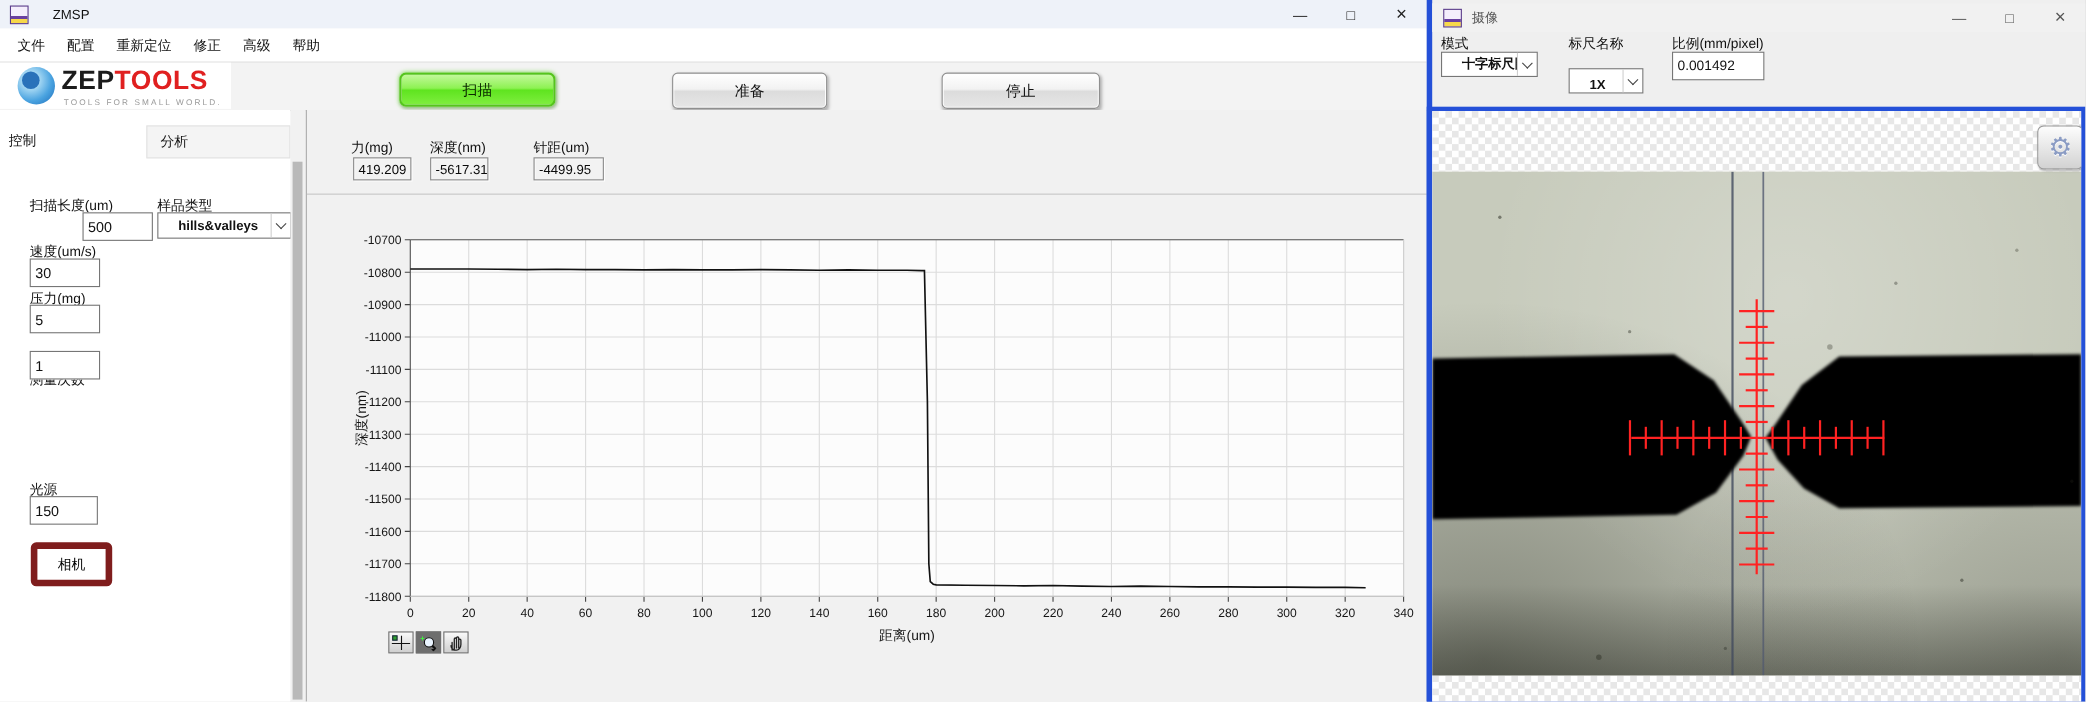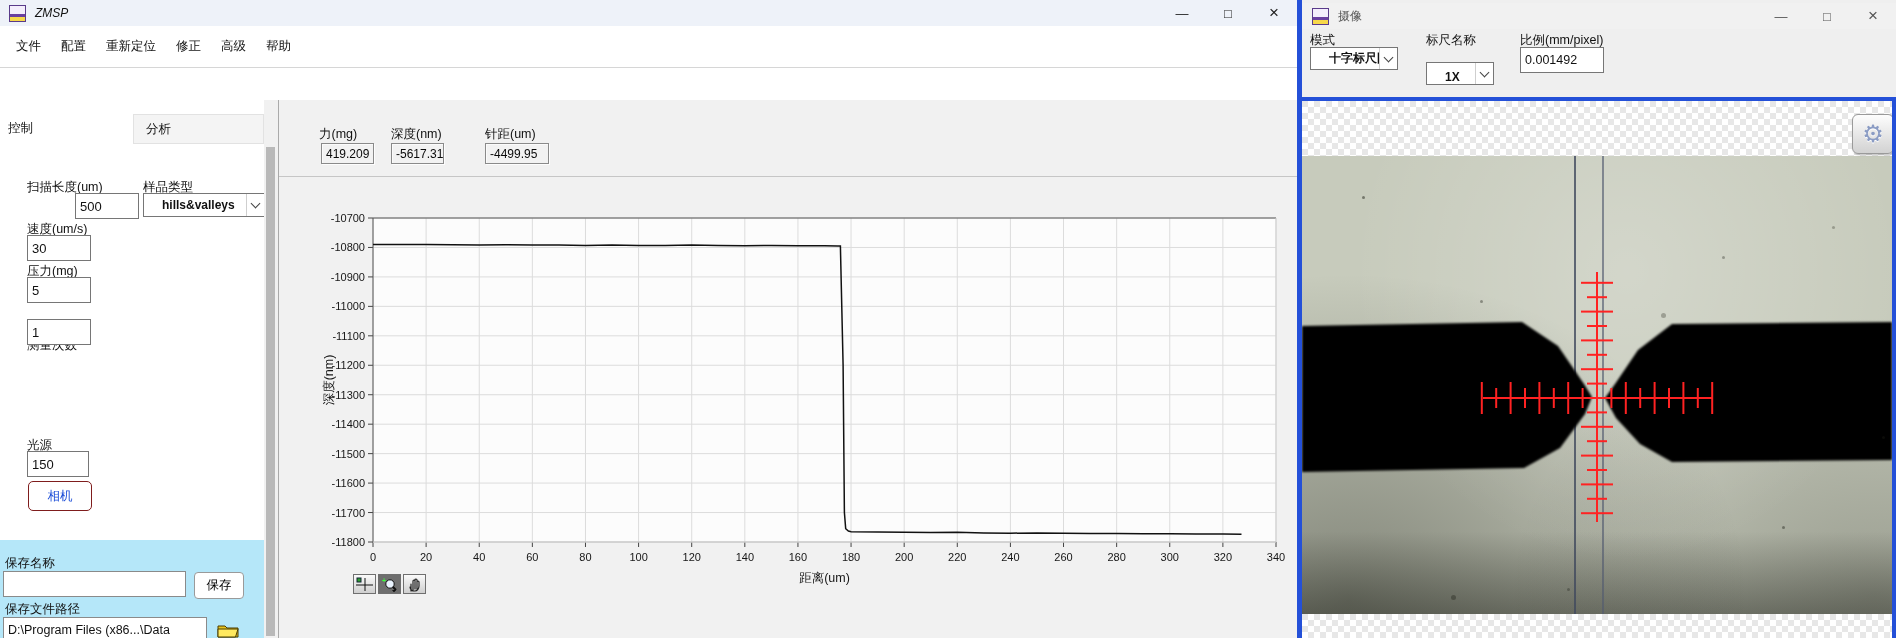--- a/index.html
+++ b/index.html
@@ -39,38 +39,55 @@
 </head>
 <body>
 
 <div id="screen">
 
   <div class="abs" style="left:0;top:0;width:1297px;height:638px;background:#fff;">
 
     <div class="abs" style="left:0;top:0;width:1297px;height:26px;background:#eef2f9;display:flex;align-items:center;">
       <div style="width:15px;height:15px;margin-left:9px;border:1px solid #5a3b8a;
                   background:linear-gradient(#f4eefc 55%,#6a3fa0 55%,#6a3fa0 75%,#f7d84a 75%);"></div>
-      <span class="lbl" style="margin-left:9px;font-size:12px;font-style:italic;">ZMSP</span>
+      <span class="lbl" style="margin-left:22px;font-size:12px;">ZMSP</span>
       <div style="margin-left:auto;display:flex;">
         <div class="winbtn">—</div>
         <div class="winbtn">□</div>
         <div class="winbtn" style="font-size:17px;">×</div>
       </div>
     </div>
 
-    <div class="abs" style="left:0;top:26px;width:1297px;height:42px;background:#fff;border-bottom:1px solid #d6d6d6;
+    <div class="abs" style="left:0;top:26px;width:1297px;height:31px;background:#fff;border-bottom:1px solid #d6d6d6;
                 display:flex;align-items:center;padding-left:6px;box-sizing:border-box;">
       <span class="lbl" style="padding:0 10px;">文件</span>
       <span class="lbl" style="padding:0 10px;">配置</span>
       <span class="lbl" style="padding:0 10px;">重新定位</span>
       <span class="lbl" style="padding:0 10px;">修正</span>
       <span class="lbl" style="padding:0 10px;">高级</span>
       <span class="lbl" style="padding:0 10px;">帮助</span>
     </div>
 
+    <div class="abs" style="left:0;top:57px;width:1297px;height:43px;background:#f3f3f3;border-bottom:1px solid #c9c9c9;">
+      <div class="abs" style="left:0;top:0;width:210px;height:42px;background:#fff;">
+        <div class="abs" style="left:16px;top:4px;width:34px;height:34px;border-radius:50%;
+                    background:radial-gradient(circle at 35% 35%, #9fd4f2 0 28%, #4aa3e0 60%, #1a6ab8);"></div>
+        <div class="abs" style="left:20px;top:8px;width:16px;height:16px;border-radius:50%;background:#1560b0;opacity:.85;"></div>
+        <div class="abs" style="left:56px;top:3px;font-weight:bold;font-size:24px;letter-spacing:.5px;">
+          <span style="color:#1c1c1c;">ZEP</span><span style="color:#e02020;">TOOLS</span>
+        </div>
+        <div class="abs" style="left:58px;top:31px;font-size:7.5px;color:#9a9a9a;letter-spacing:1.9px;">TOOLS FOR SMALL WORLD.</div>
+      </div>
+      <div class="abs" style="left:363px;top:9px;width:142px;height:31px;border:2px solid #55c51d;border-radius:6px;
+                  background:linear-gradient(#c2f89a,#8df253 45%,#5fe41f 52%,#7fee3f);
+                  box-shadow:0 0 4px rgba(110,220,60,.8),1px 2px 3px rgba(0,0,0,.25);
+                  display:flex;align-items:center;justify-content:center;font-size:13.5px;color:#0c2a00;box-sizing:border-box;">扫描</div>
+      <div class="graybtn" style="left:611px;top:9px;width:139px;height:31px;">准备</div>
+      <div class="graybtn" style="left:856px;top:9px;width:142px;height:31px;">停止</div>
+    </div>
 
     <div class="abs" style="left:0;top:100px;width:264px;height:538px;background:#fff;">
       <span class="lbl" style="position:absolute;left:8px;top:20px;">控制</span>
       <div class="abs" style="left:133px;top:14px;width:131px;height:30px;background:#f4f4f4;border:1px solid #e2e2e2;
                   box-sizing:border-box;display:flex;align-items:center;">
         <span class="lbl" style="margin-left:12px;">分析</span>
       </div>
 
       <span class="lbl abs" style="left:27px;top:79px;">扫描长度(um)</span>
       <input class="inp" style="left: 27px; top: 93px; width: 64px; height: 22px; margin-left: 48px;" value="500">
@@ -84,37 +101,23 @@
       <span class="lbl abs" style="left:143px;top:79px;">样品类型</span>
       <div class="combo" style="left:143px;top:93px;width:122px;height:24px;">
         <span class="txt">hills&amp;valleys</span>
         <span class="chevbox">
             <span class="chev"></span>
           </span>
       </div>
 
       <span class="lbl abs" style="left:27px;top:337px;">光源</span>
       <input class="inp" style="left: 27px; top: 351px; width: 62px; height: 22px;" value="150">
-      <div class="abs" style="left:28px;top:381px;width:62px;height:28px;background:#fff;border:1px solid #7f1d1d;border-radius:5px;
-                  display:flex;align-items:center;justify-content:center;font-size:12.5px;color:#1d4ed8;">相机</div>
-
-      <div class="abs" style="left:0;top:440px;width:264px;height:98px;background:#b5e7f9;">
-        <span class="lbl abs" style="left:5px;top:15px;">保存名称</span>
-        <input class="inp" style="left: 3px; top: 31px; width: 183px; height: 26px; border-color: rgb(138, 138, 138);" value="">
-        <div class="abs" style="left:194px;top:32px;width:48px;height:25px;background:#fff;border:1px solid #9a9a9a;border-radius:4px;
-                    display:flex;align-items:center;justify-content:center;font-size:12.5px;">保存</div>
-        <span class="lbl abs" style="left:5px;top:61px;">保存文件路径</span>
-        <input class="inp" style="left: 3px; top: 77px; width: 204px; height: 24px; border-color: rgb(138, 138, 138); font-size: 12.5px;" value="D:\Program Files (x86...\Data">
-        <div class="abs" style="left:213px;top:80px;width:30px;height:20px;display:flex;align-items:center;justify-content:center;">
-          <svg width="22" height="15" viewBox="0 0 22 15">
-            <path d="M1 3 h7 l2 2 h11 v9 h-20 z" fill="#e8c51e" stroke="#4a3c00"></path>
-            <path d="M1 6 h20 l-2.5 8 h-17.5 z" fill="#ffe95f" stroke="#4a3c00"></path>
-          </svg>
-        </div>
-      </div>
+      <div class="abs" style="left:28px;top:393px;width:62px;height:28px;background:#fff;border:6px solid #7f1d1d;border-radius:5px;
+                  display:flex;align-items:center;justify-content:center;font-size:12.5px;color:#000000;">相机</div>
+
     </div>
 
     <div class="abs" style="left:264px;top:100px;width:14px;height:538px;background:#f1f1f1;">
       <div class="abs" style="left:2px;top:47px;width:9px;height:489px;background:#b9b9b9;"></div>
     </div>
 
     <div class="abs" style="left:278px;top:100px;width:1019px;height:538px;background:#f1f1f1;border-left:1px solid #aaa;box-sizing:border-box;">
 
       <span class="lbl abs" style="left:40px;top:26px;">力(mg)</span>
       <div class="readout" style="left:42px;top:43px;width:53px;height:21px;">419.209</div>

